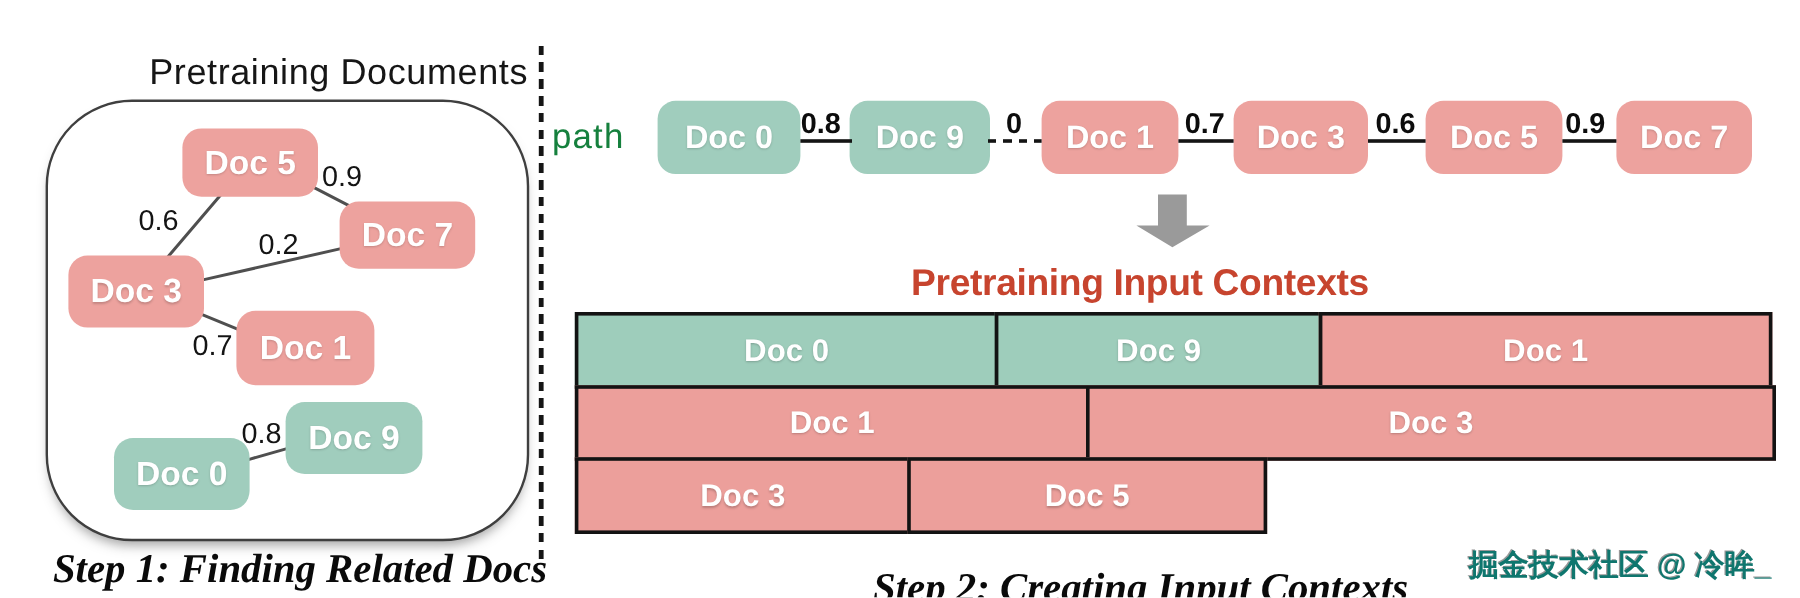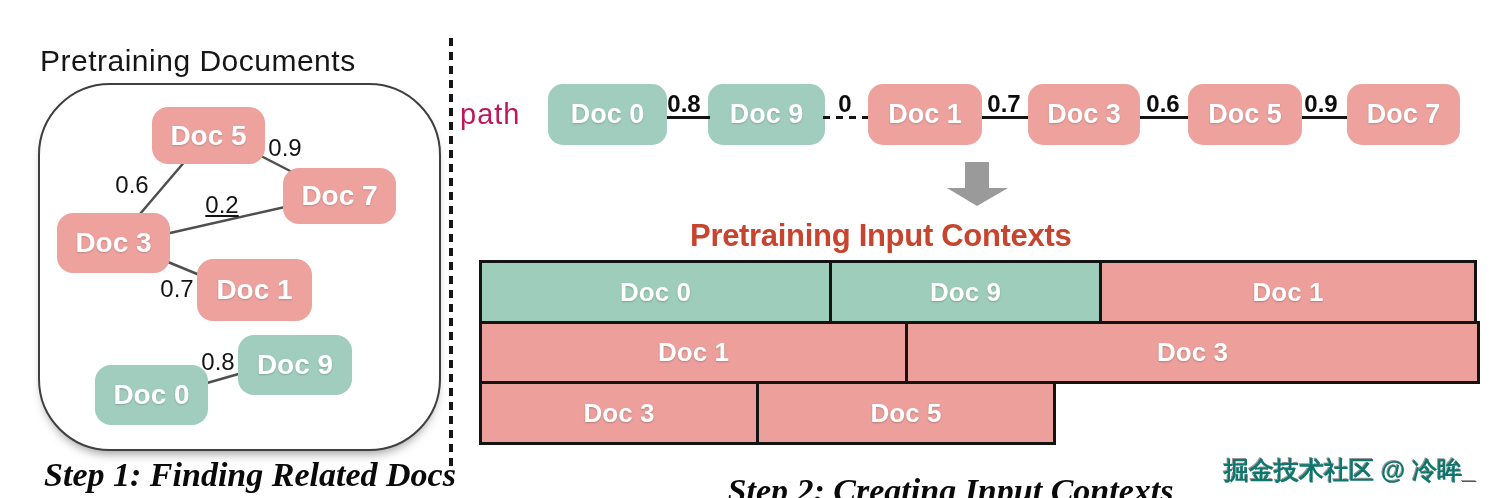--- a/index.html
+++ b/index.html
@@ -2,21 +2,21 @@
 <html><head>
 <meta charset="utf-8">
 <style>
   html,body{margin:0;padding:0;background:#ffffff;}
   .stage{
     position:relative;width:1500px;height:498px;background:#ffffff;overflow:hidden;
     font-family:"Liberation Sans",sans-serif;
   }
   
   .l-title{
-    position:absolute;left:40px;top:44px;width:400px;text-align:left;
+    position:absolute;left:40px;top:44px;width:400px;text-align:right;
     font-size:30px;font-weight:500;color:#161616;letter-spacing:.5px;
   }
   .l-box{
     position:absolute;left:38px;top:83px;width:403px;height:368px;background:#ffffff;
     border:2px solid #3f3f3f;border-radius:72px;box-sizing:border-box;
     box-shadow:0 7px 10px -4px rgba(70,70,70,.5);
   }
   .edges-svg{position:absolute;left:0;top:0;pointer-events:none;}
   .node{
     position:absolute;border-radius:16px;display:flex;align-items:center;justify-content:center;
@@ -30,32 +30,32 @@
   .caption{
     position:absolute;font-family:"Liberation Serif",serif;font-style:italic;font-weight:700;
     font-size:34px;color:#0a0a0a;text-align:center;white-space:nowrap;
   }
   
   .divider{
     position:absolute;left:449px;top:38px;width:3.5px;height:432px;
     background:repeating-linear-gradient(to bottom,#151515 0 8px,transparent 8px 14px);
   }
   
-  .path-label{position:absolute;left:460px;top:98px;font-size:29px;color:#be185d;letter-spacing:1px;}
+  .path-label{position:absolute;left:460px;top:98px;font-size:29px;color:#15803d;letter-spacing:1px;}
   .pbox{
     position:absolute;top:84px;height:61px;border-radius:15px;display:flex;align-items:center;justify-content:center;
     color:#ffffff;font-weight:700;font-size:27px;text-shadow:0 1px 2px rgba(0,0,0,.18);
   }
   .seg{position:absolute;top:116px;height:3px;background:#141414;}
   .seg.dashed{background:repeating-linear-gradient(90deg,#141414 0 7px,transparent 7px 13px);}
   .pl{position:absolute;top:90px;width:56px;text-align:center;font-size:24px;font-weight:600;color:#0c0c0c;}
   .arrow-svg{position:absolute;left:0;top:0;pointer-events:none;}
   
   .ctx-title{
-    position:absolute;left:690px;top:218px;width:520px;text-align:left;
+    position:absolute;left:690px;top:218px;width:520px;text-align:center;
     font-size:31px;font-weight:800;color:#c7442e;letter-spacing:-.3px;
   }
   .ctx-window{position:absolute;left:1215px;top:231px;width:262px;text-align:right;font-size:24px;color:#101010;}
   .ctx-table{position:absolute;left:479px;top:260px;width:1004px;}
   .ctx-row{display:flex;}
   .ctx-row + .ctx-row{margin-top:-3px;}
   .ctx-cell{
     box-sizing:border-box;border:3px solid #131313;height:64px;
     display:flex;align-items:center;justify-content:center;
     color:#ffffff;font-weight:700;font-size:26px;text-shadow:0 1px 2px rgba(0,0,0,.22);
@@ -87,21 +87,21 @@
 
   <div class="node pink" style="left:152px;top:107px;width:113px;height:57px;">Doc 5</div>
   <div class="node pink" style="left:283px;top:168px;width:113px;height:56px;">Doc 7</div>
   <div class="node pink" style="left:57px;top:213px;width:113px;height:60px;">Doc 3</div>
   <div class="node pink" style="left:197px;top:259px;width:115px;height:62px;">Doc 1</div>
   <div class="node green" style="left:238px;top:335px;width:114px;height:60px;">Doc 9</div>
   <div class="node green" style="left:95px;top:365px;width:113px;height:60px;">Doc 0</div>
 
   <div class="wt" style="left:261px;top:134px;">0.9</div>
   <div class="wt" style="left:108px;top:171px;">0.6</div>
-  <div class="wt" style="left:198px;top:191px;text-decoration:underline;">0.2</div>
+  <div class="wt" style="left:208px;top:191px;">0.2</div>
   <div class="wt" style="left:153px;top:275px;">0.7</div>
   <div class="wt" style="left:194px;top:348px;">0.8</div>
 
   <div class="caption" style="left:15px;top:456px;width:470px;font-family:Liberation Serif, serif;">Step 1: Finding Related Docs</div>
 
   <div class="divider"></div>
 
   <div class="path-label">path</div>
 
   <div class="pbox green" style="left:548px;width:119px;">Doc 0</div>

